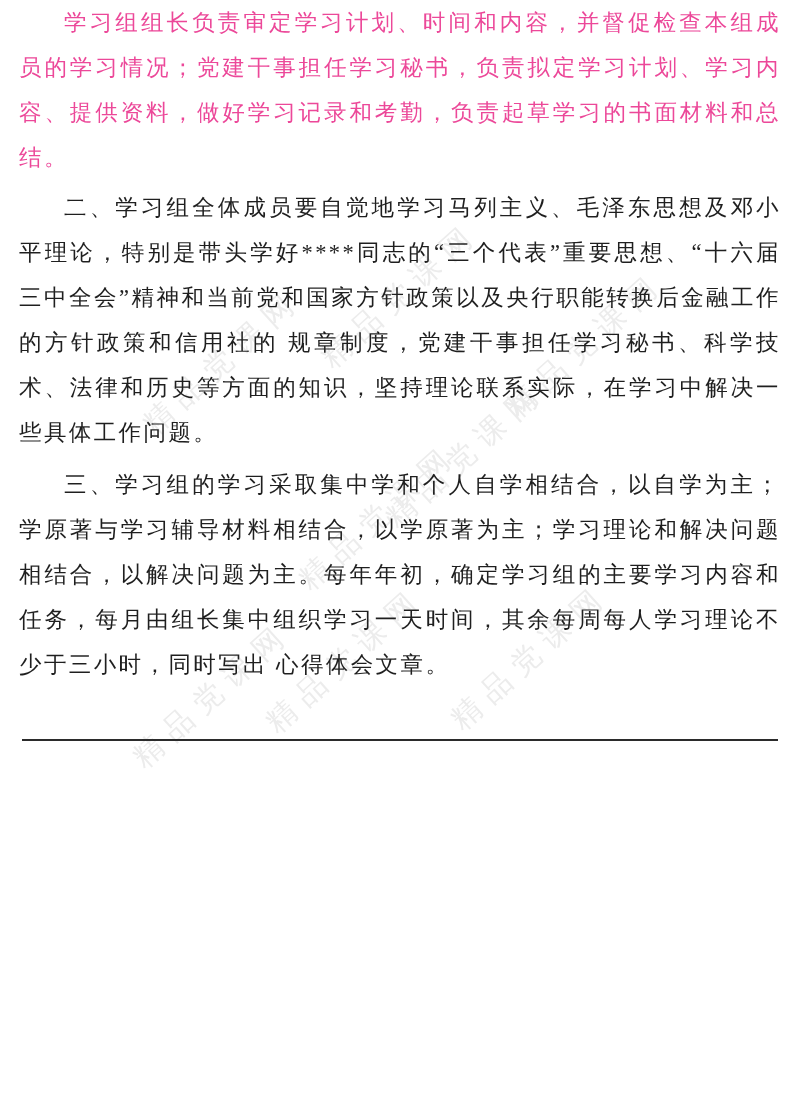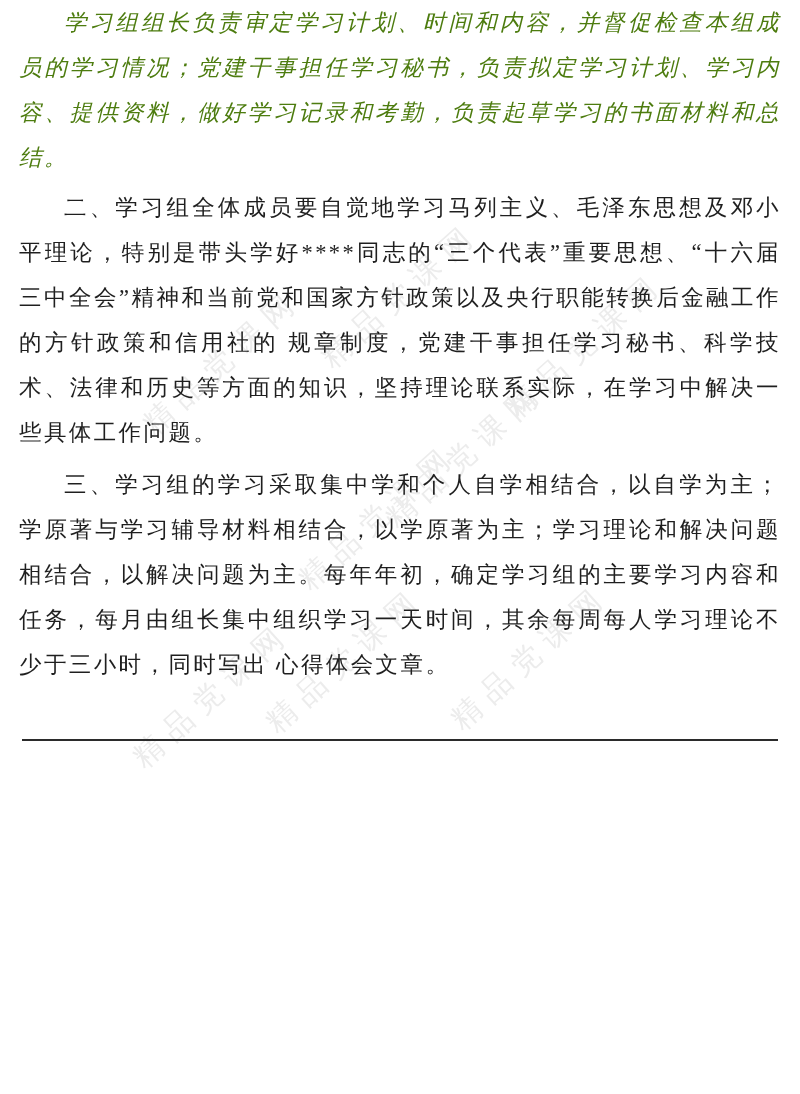--- a/index.html
+++ b/index.html
@@ -64,21 +64,21 @@
       <span class="wm" style="left: 400px; top: 295px; color: rgb(236, 236, 236); transform: translate(-50%, -50%) rotate(-42deg);">精品党课网</span>
       <span class="wm" style="left: 585px; top: 345px; color: rgb(236, 236, 236); transform: translate(-50%, -50%) rotate(-42deg);">精品党课网</span>
       <span class="wm" style="left: 378px; top: 517px; color: rgb(236, 236, 236); transform: translate(-50%, -50%) rotate(-42deg);">精品党课网</span>
       <span class="wm" style="left: 465px; top: 455px; color: rgb(236, 236, 236); transform: translate(-50%, -50%) rotate(-42deg);">精品党课网</span>
       <span class="wm" style="left: 212px; top: 695px; color: rgb(236, 236, 236); transform: translate(-50%, -50%) rotate(-42deg);">精品党课网</span>
       <span class="wm" style="left: 345px; top: 660px; color: rgb(236, 236, 236); transform: translate(-50%, -50%) rotate(-42deg);">精品党课网</span>
       <span class="wm" style="left: 530px; top: 657px; color: rgb(236, 236, 236); transform: translate(-50%, -50%) rotate(-42deg);">精品党课网</span>
     </div>
 
   <div class="doc-body doc-upper">
-    <p class="para para-1" style="color: #4d7c0f; font-style: italic;">学习组组长负责审定学习计划、时间和内容，并督促检查本组成员的学习情况；党建干事担任学习秘书，负责拟定学习计划、学习内容、提供资料，做好学习记录和考勤，负责起草学习的书面材料和总结。</p>
+    <p class="para para-1" style="color: #ec4899;">学习组组长负责审定学习计划、时间和内容，并督促检查本组成员的学习情况；党建干事担任学习秘书，负责拟定学习计划、学习内容、提供资料，做好学习记录和考勤，负责起草学习的书面材料和总结。</p>
     <p class="para para-2" style="color: rgb(31, 31, 31);">二、学习组全体成员要自觉地学习马列主义、毛泽东思想及邓小平理论，特别是带头学好****同志的“三个代表”重要思想、“十六届三中全会”精神和当前党和国家方针政策以及央行职能转换后金融工作的方针政策和信用社的 规章制度，党建干事担任学习秘书、科学技术、法律和历史等方面的知识，坚持理论联系实际，在学习中解决一些具体工作问题。</p>
     <p class="para para-3" style="color: rgb(31, 31, 31);">三、学习组的学习采取集中学和个人自学相结合，以自学为主；学原著与学习辅导材料相结合，以学原著为主；学习理论和解决问题相结合，以解决问题为主。每年年初，确定学习组的主要学习内容和任务，每月由组长集中组织学习一天时间，其余每周每人学习理论不少于三小时，同时写出 心得体会文章。</p>
   </div>
 
   <div class="rule" style="background: rgb(43, 43, 43);"></div>
 
 
 </div>
 
 </body></html>

